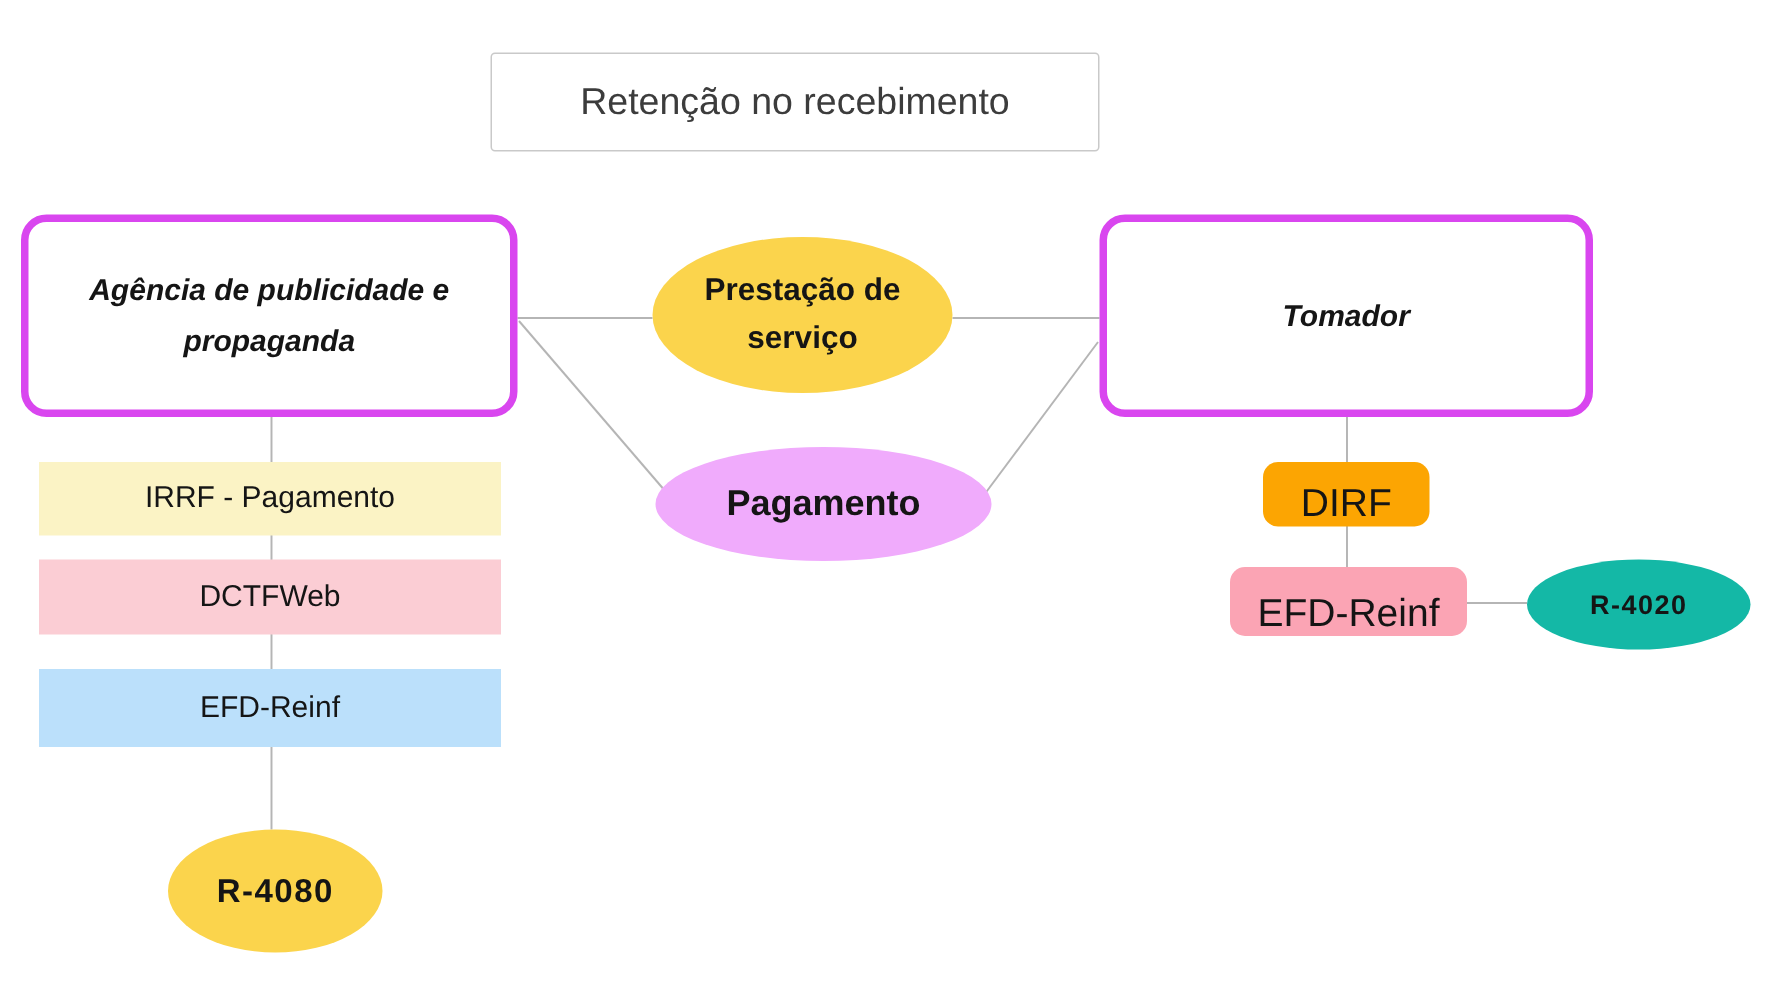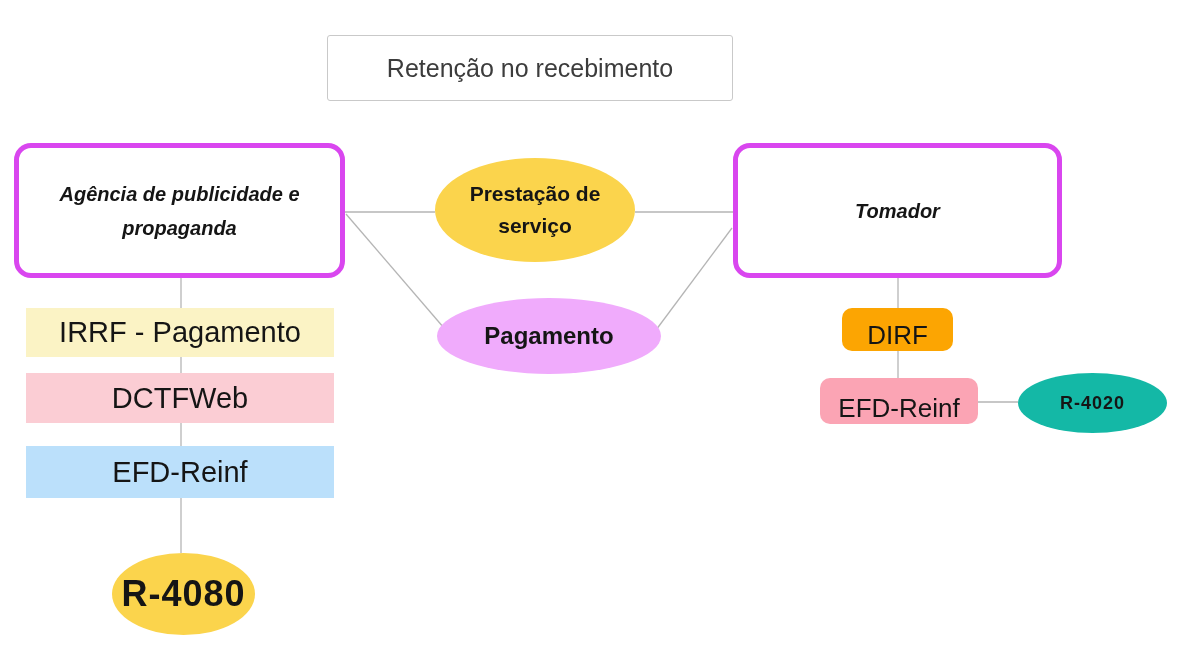--- a/index.html
+++ b/index.html
@@ -43,23 +43,23 @@
     font-weight: bold;
     font-size: 20px;
     line-height: 34px;
     font-style: italic;
   }
   .agencia { left: 14px;  top: 143px; width: 331px; height: 135px; padding: 0 40px; }
   .tomador { left: 733px; top: 143px; width: 329px; height: 135px; }
   .ellipse { border-radius: 50%; font-weight: bold; }
   .prestacao { left: 435px; top: 158px; width: 200px; height: 104px; background: #fbd44c; font-size: 21px; line-height: 32px; padding: 0 26px; }
   .pagamento { left: 437px; top: 298px; width: 224px; height: 76px;  background: #f0abfc; font-size: 24px; }
-  .r4080     { left: 112px; top: 553px; width: 143px; height: 82px;  background: #fbd44c; font-size: 36px; letter-spacing: 1px; justify-content: center; }
+  .r4080     { left: 112px; top: 553px; width: 143px; height: 82px;  background: #fbd44c; font-size: 22px; letter-spacing: 1px; justify-content: center; }
   .r4020     { left: 1018px; top: 373px; width: 149px; height: 60px; background: #14b8a6; font-size: 18px; letter-spacing: 1px; }
-  .bar { font-size: 29px; }
+  .bar { font-size: 20px; }
   .irrf     { left: 26px; top: 308px; width: 308px; height: 49px; background: #fbf3c5; }
   .dctfweb  { left: 26px; top: 373px; width: 308px; height: 50px; background: #fbcdd4; }
   .efd-left { left: 26px; top: 446px; width: 308px; height: 52px; background: #bbe0fb; }
   .chip { font-size: 26px; border-radius: 10px; align-items: flex-end; }
   .dirf      { left: 842px; top: 308px; width: 111px; height: 43px; background: #fca502; }
   .efd-right { left: 820px; top: 378px; width: 158px; height: 46px; background: #fba4b4; }
 </style>
 </head>
 <body>
 

